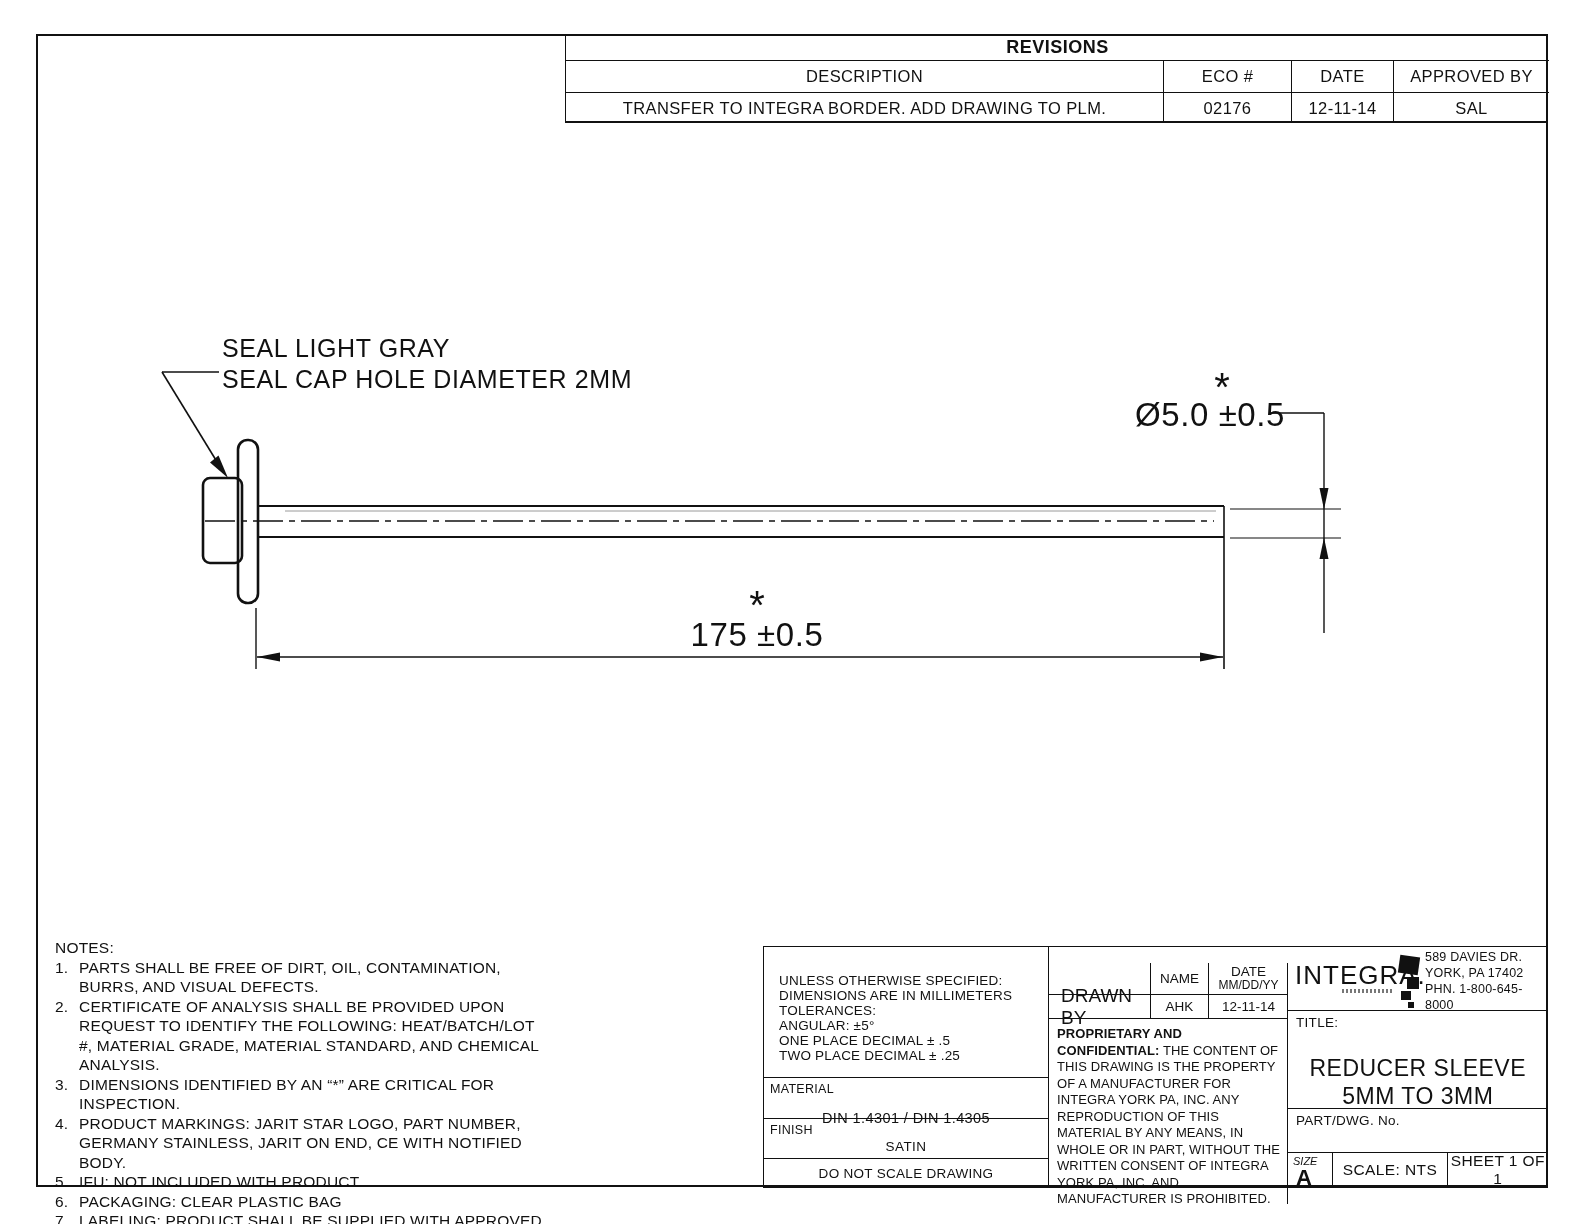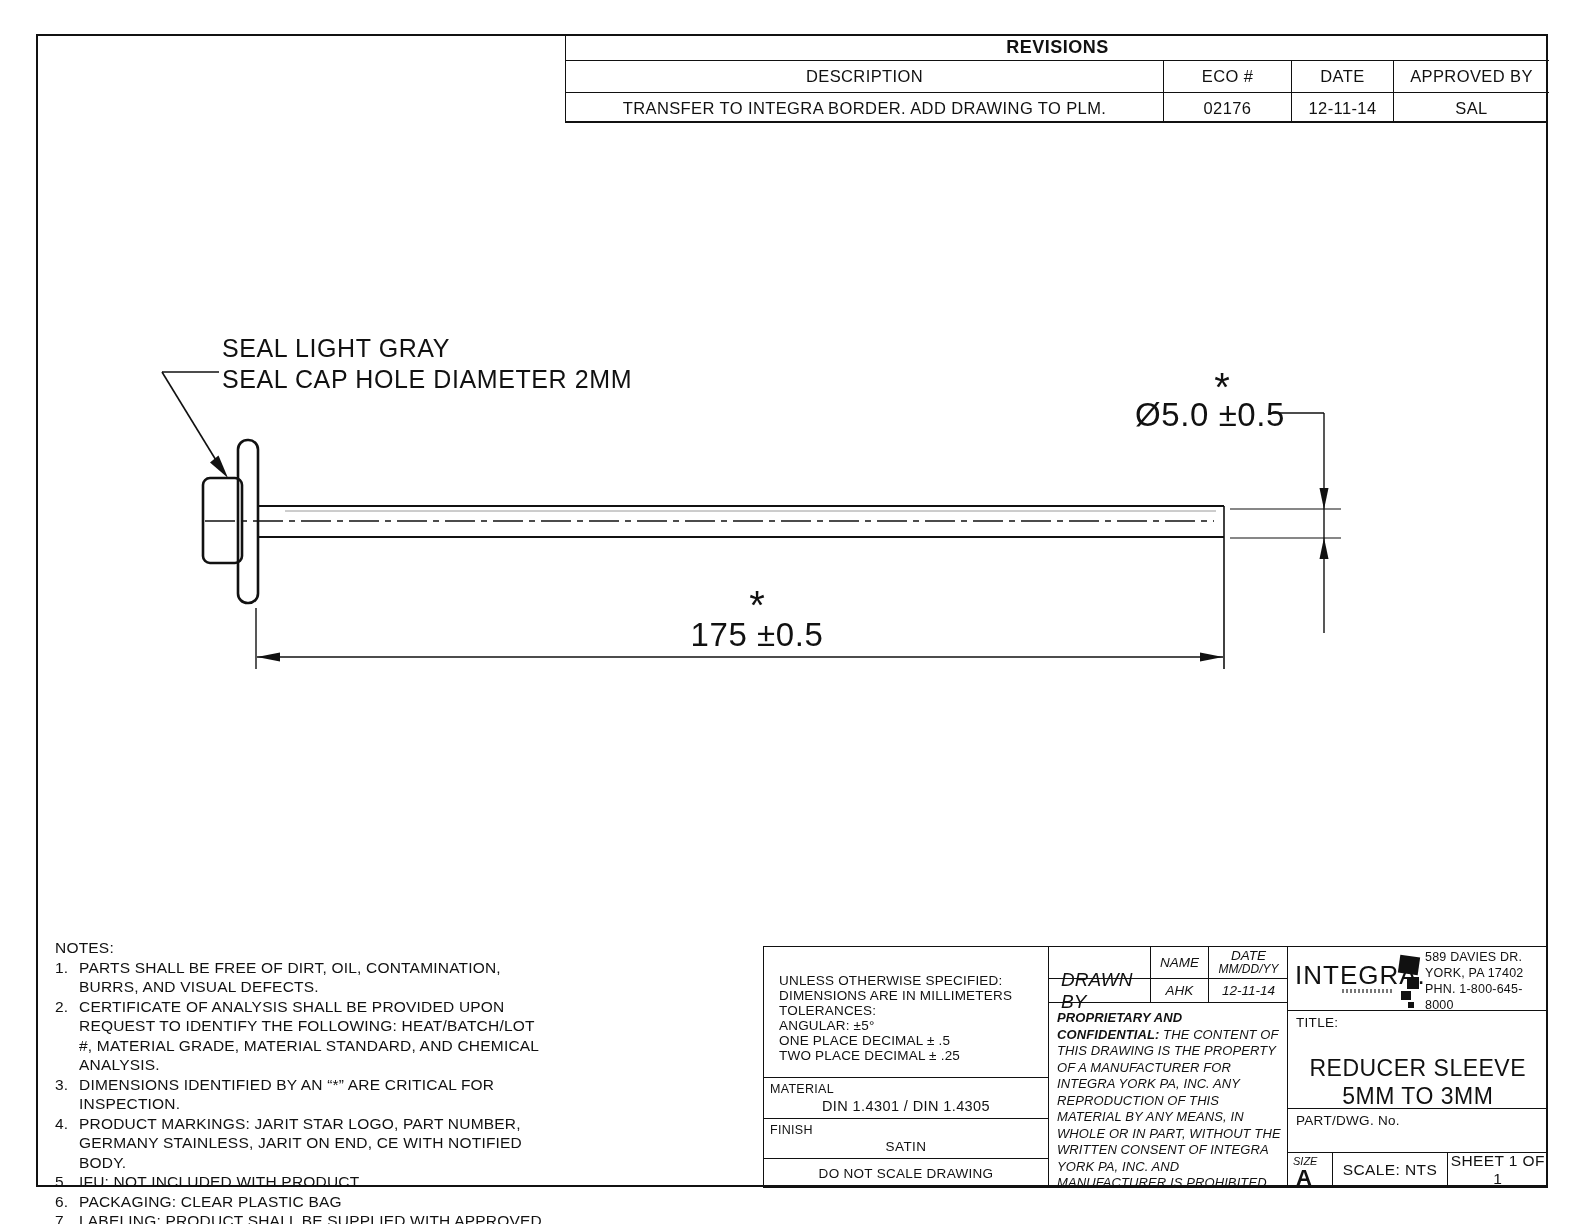--- a/index.html
+++ b/index.html
@@ -116,29 +116,29 @@
     <div class="abs br bb tol" style="left:0;top:0;width:285px;height:131px;padding:26px 0 0 15px;">
       <div>UNLESS OTHERWISE SPECIFIED:</div>
       <div>DIMENSIONS ARE IN MILLIMETERS</div>
       <div>TOLERANCES:</div>
       <div>ANGULAR: ±5°</div>
       <div>ONE PLACE DECIMAL ± .5</div>
       <div>TWO PLACE DECIMAL ± .25</div>
     </div>
     <div class="abs br bb" style="left:0;top:131px;width:285px;height:41px;">
       <div class="small-label" style="margin:4px 0 0 6px;">MATERIAL</div>
-      <div class="ctr" style="font-size:14.5px;letter-spacing:.4px;margin-top:2px;text-align:center;">DIN 1.4301 / DIN 1.4305</div>
+      <div class="ctr" style="font-size:14.5px;letter-spacing:.4px;margin-top:14px;text-align:center;">DIN 1.4301 / DIN 1.4305</div>
     </div>
     <div class="abs br bb" style="left:0;top:172px;width:285px;height:40px;">
       <div class="small-label" style="margin:4px 0 0 6px;">FINISH</div>
       <div class="ctr" style="font-size:13.5px;letter-spacing:.4px;margin-top:2px;">SATIN</div>
     </div>
     <div class="abs br ctr" style="left:0;top:212px;width:285px;height:28.5px;font-size:13.5px;letter-spacing:.3px;">DO NOT SCALE DRAWING</div>
 
-    <div class="abs br" style="left:285px;top:0;width:239px;height:240.5px;font-style:italic;">
+    <div class="abs br" style="left:285px;top:16px;width:239px;height:240.5px;">
       <div class="abs br bb" style="left:0;top:0;width:102px;height:32px;"></div>
       <div class="abs br bb ctr" style="left:102px;top:0;width:58px;height:32px;font-size:13.5px;">NAME</div>
       <div class="abs bb ctr" style="left:160px;top:0;width:79px;height:32px;">
         <div>
           <div style="font-size:13.5px;line-height:14px;">DATE</div>
           <div style="font-size:12px;line-height:13px;">MM/DD/YY</div>
         </div>
       </div>
       <div class="abs br bb" style="left:0;top:32px;width:102px;height:24px;font-size:19px;display:flex;align-items:center;padding-left:12px;">DRAWN BY</div>
       <div class="abs br bb ctr" style="left:102px;top:32px;width:58px;height:24px;font-size:13.5px;">AHK</div>

